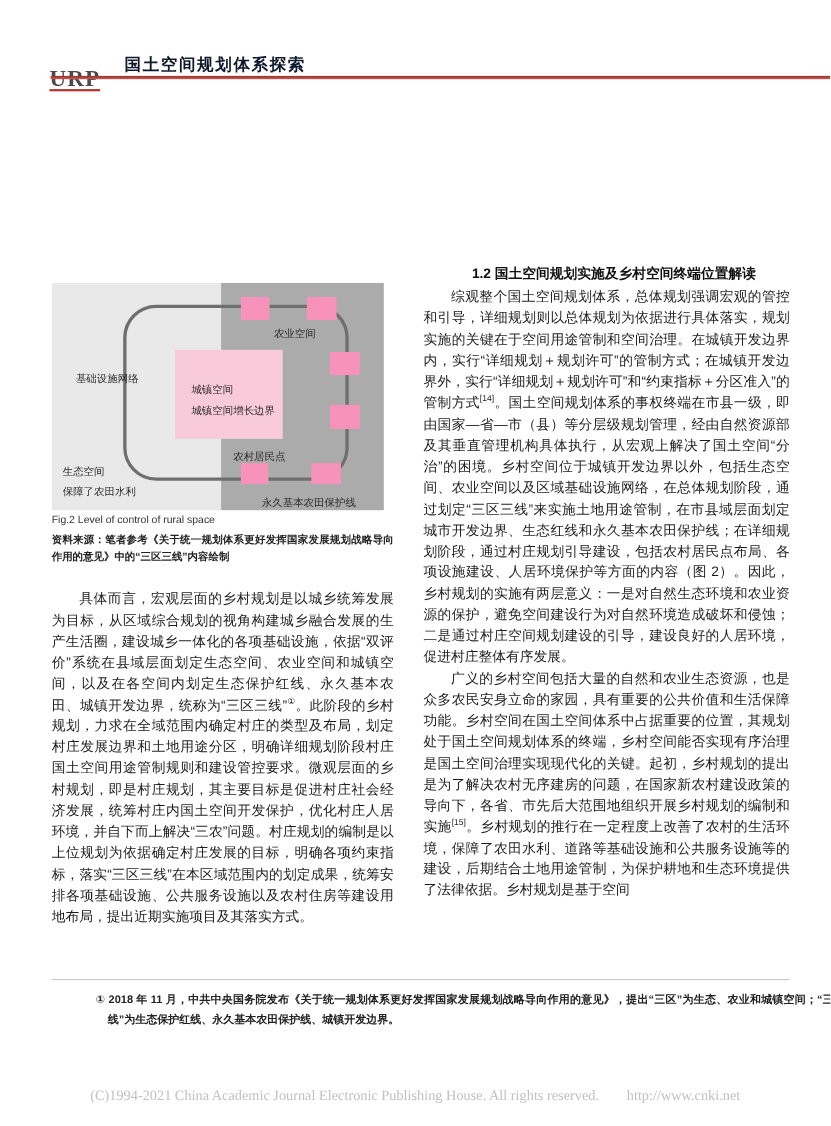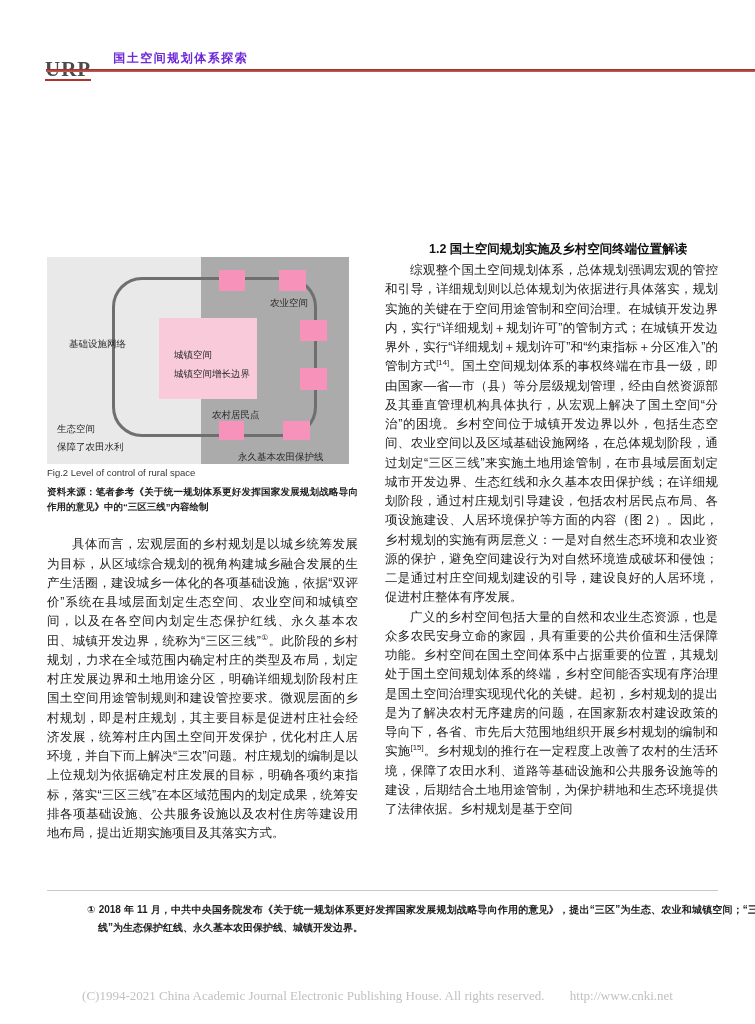--- a/index.html
+++ b/index.html
@@ -14,21 +14,21 @@
     overflow: hidden;
   }
   
   .hdr { position: absolute; top: 50px; left: 45px; display: flex; align-items: flex-end; gap: 22px; }
   .logo {
     font-family: "Liberation Serif", "DejaVu Serif", serif;
     font-weight: bold; font-size: 21px; line-height: 18px;
     color: #4a4a4a; letter-spacing: 1px;
     border-bottom: 2px solid #b2332c; padding-bottom: 1px;
   }
-  .sec-title { font-size: 12px; font-weight: bold; color: #6d28d9; letter-spacing: 1.5px; padding-bottom: 14px; }
+  .sec-title { font-size: 15px; font-weight: bold; color: #0f172a; letter-spacing: 1.5px; padding-bottom: 14px; }
   .hdr-rule { position: absolute; top: 69px; left: 46px; right: 0; height: 3px;
     background: linear-gradient(#9a2b25, #c9605a); }
   
   .col-left  { position: absolute; left: 47px;  top: 257px; width: 311px; }
   .col-right { position: absolute; left: 385px; top: 241px; width: 333px; }
   .body-para {
     font-size: 12.5px; line-height: 1.54; text-align: justify;
     text-justify: inter-ideograph; color: #1c1c1c;
   }
   .indent { text-indent: 2em; }
@@ -45,21 +45,21 @@
   .sq-t1 { left: 172px; top: 13px; width: 26px; }
   .sq-t2 { left: 232px; top: 13px; }
   .sq-r1 { left: 253px; top: 63px; }
   .sq-r2 { left: 253px; top: 111px; height: 22px; }
   .sq-b1 { left: 172px; top: 164px; width: 25px; height: 19px; }
   .sq-b2 { left: 236px; top: 164px; height: 19px; }
   .center-box { position: absolute; left: 112px; top: 61px; width: 98px; height: 81px;
     background: #f9cbda; padding: 27px 0 0 15px; }
   .center-box div { font-size: 9.5px; color: #2a2a2a; line-height: 19px; white-space: nowrap; }
   .fig-label { position: absolute; font-size: 9.5px; color: #2a2a2a; white-space: nowrap; }
-  .lbl-agri { left: 223px; top: 40px; }
+  .lbl-agri { left: 202px; top: 40px; }
   .lbl-infra { left: 22px; top: 81px; }
   .lbl-rural { left: 165px; top: 152px; }
   .lbl-eco { left: 10px; top: 166px; }
   .lbl-redline { left: 10px; top: 184px; }
   .lbl-farmland { left: 191px; top: 194px; }
   
   .cap-zh { margin-top: 9px; font-size: 10.5px; color: #222; letter-spacing: 1px; }
   .cap-en { margin-top: 3px; font-size: 9.5px; color: #333; }
   .cap-src { margin-top: 6px; font-size: 9.5px; font-weight: bold; color: #222;
     line-height: 1.6; text-align: justify; text-justify: inter-ideograph; }

